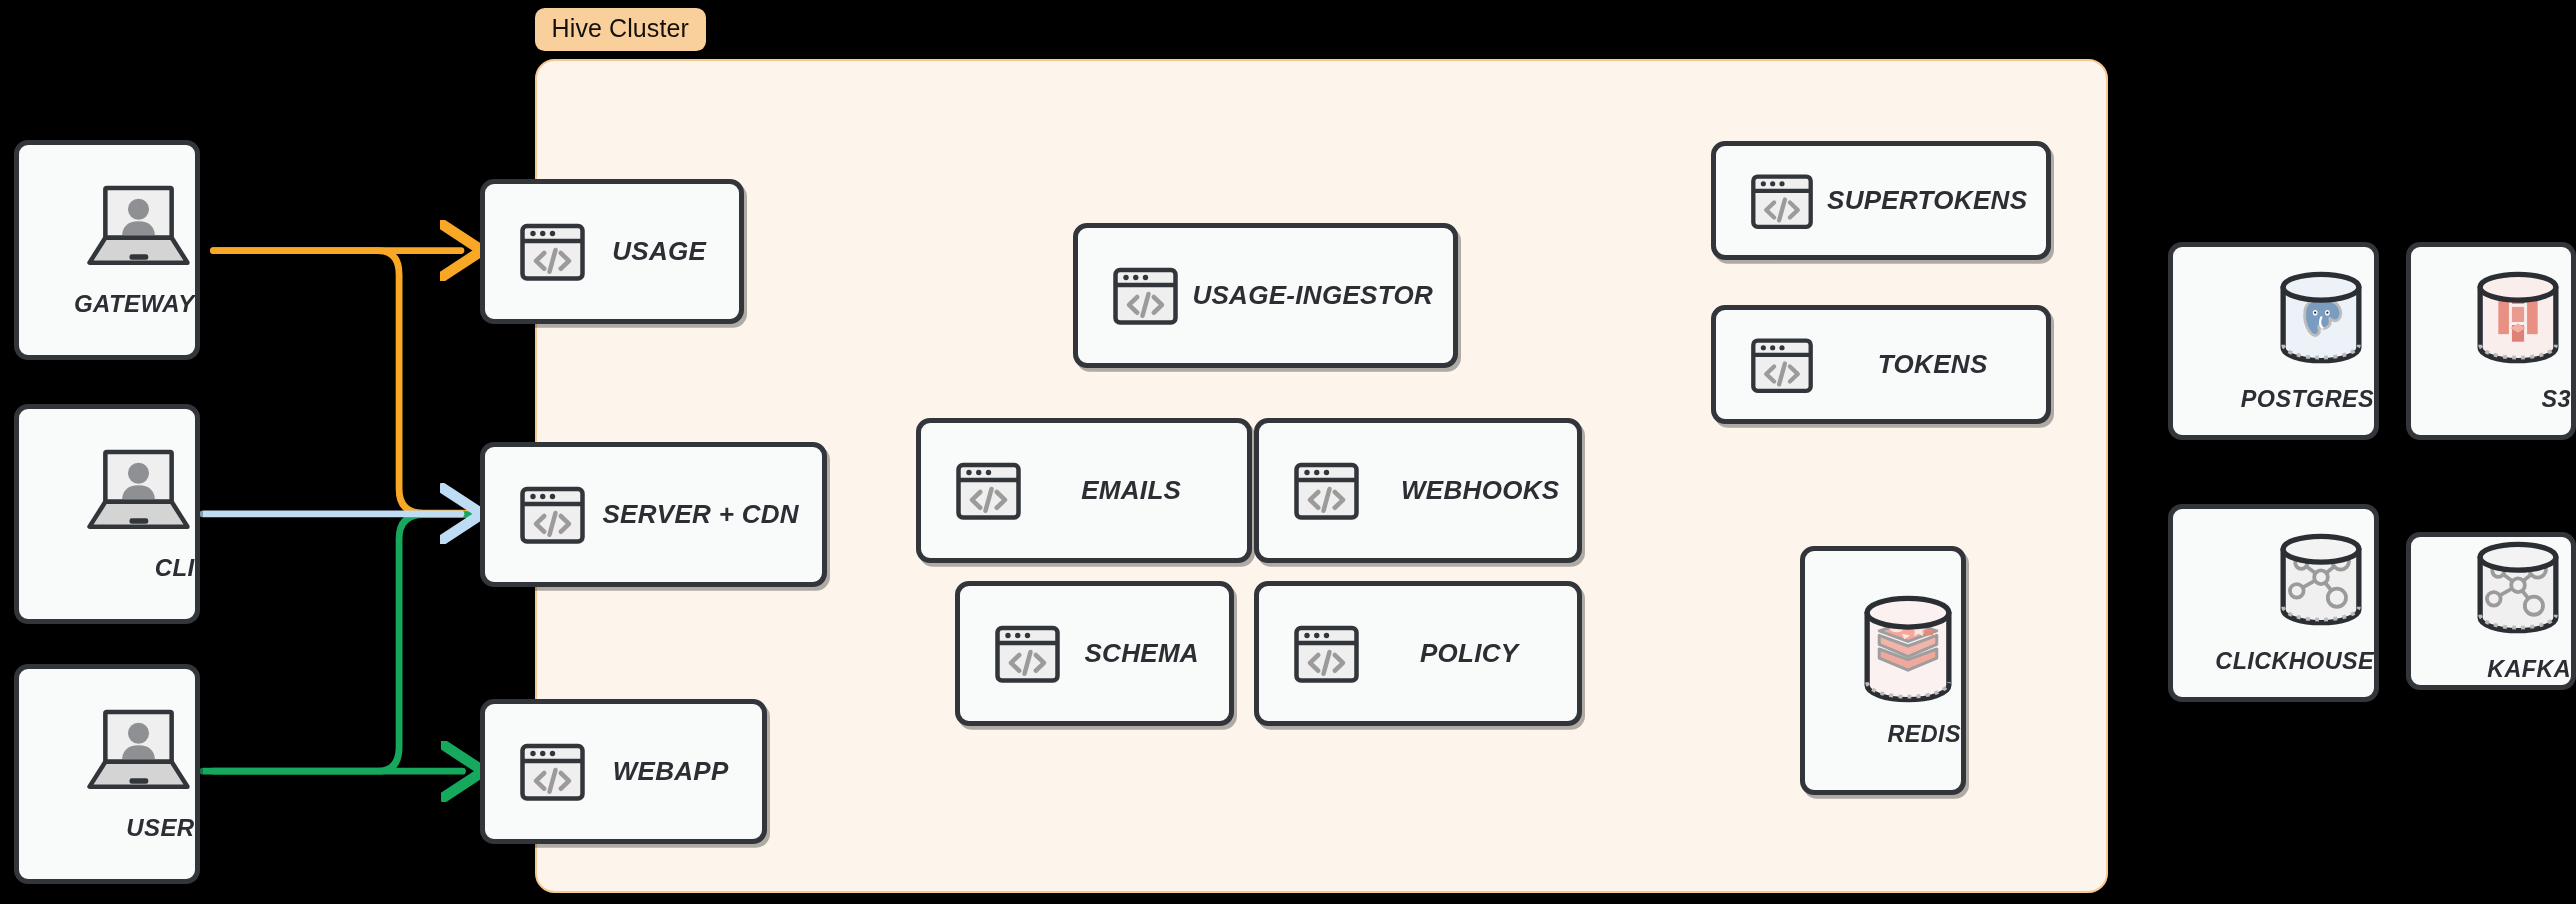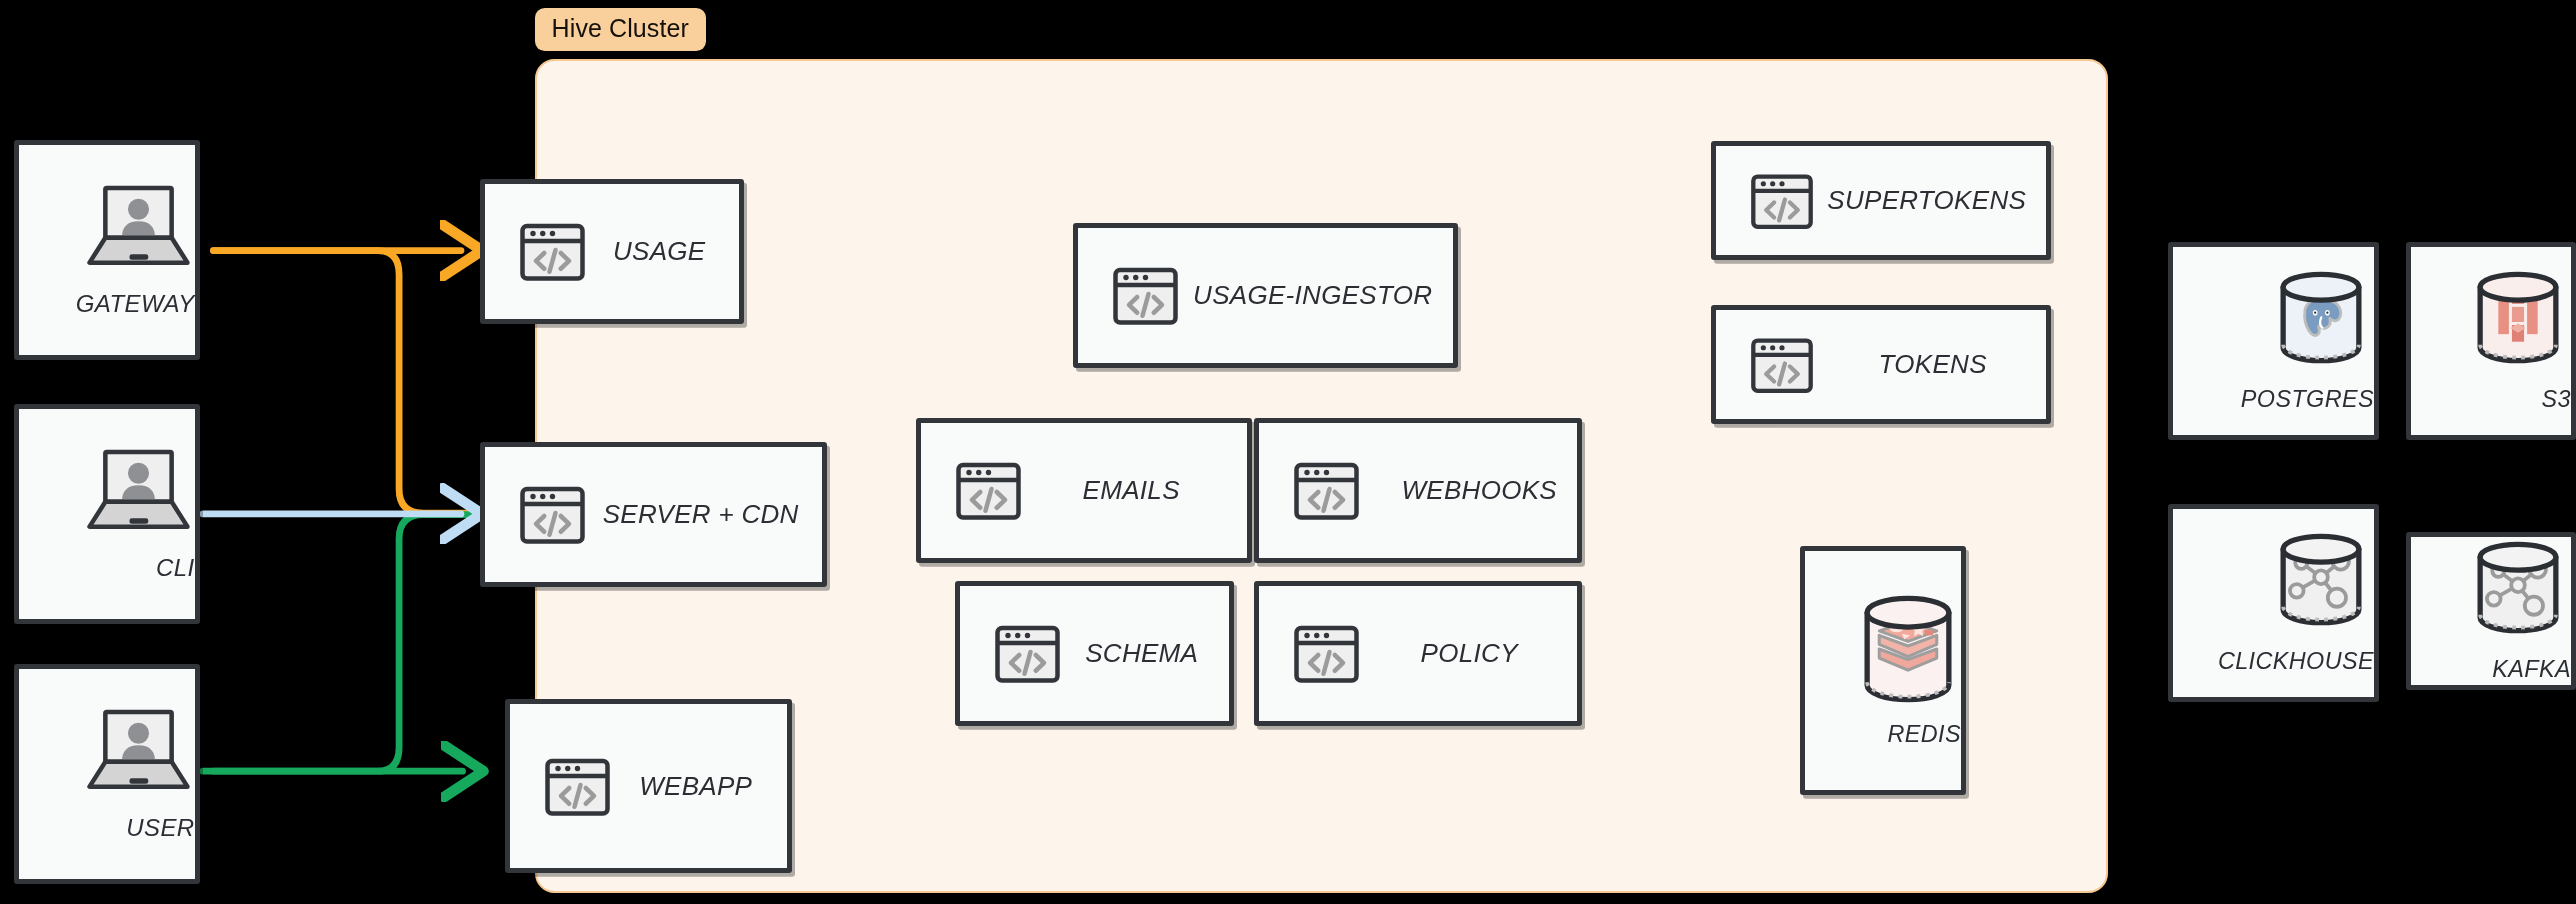--- a/index.html
+++ b/index.html
@@ -26,23 +26,24 @@
     border-radius:9.8px;
     white-space:nowrap;
     line-height:1;
   }
 
   
   .card{
     position:absolute;
     background:#F9FAFA;
     border:5.3px solid #32363B;
-    border-radius:3px;
+    border-radius:14px;
     box-sizing:border-box;
     box-shadow:3px 3.8px 0 rgba(0,0,0,.30);
+    font-weight:bold;
   }
 
   
   .svc{display:flex;align-items:center;}
   .svc .glyph{flex:0 0 auto;margin-left:33px;}
   .svc .lbl{
     flex:1 1 auto;text-align:center;
     font-style:italic;font-size:26px;color:#2b2f34;
     letter-spacing:0.3px;padding:0 19.6px 0 12px;white-space:nowrap;
   }
@@ -161,21 +162,21 @@
           <circle cx="33" cy="22" r="3.6" fill="#32363B"></circle>
           <circle cx="46" cy="22" r="3.6" fill="#32363B"></circle>
         <path d="M35 48 L24 58.5 L35 69" fill="none" stroke="#9B9B9B" stroke-width="6" stroke-linecap="round" stroke-linejoin="round"></path>
         <path d="M57 48 L68 58.5 L57 69" fill="none" stroke="#9B9B9B" stroke-width="6" stroke-linecap="round" stroke-linejoin="round"></path>
         <path d="M50 44 L42 73" stroke="#9B9B9B" stroke-width="6" stroke-linecap="round"></path>
       </svg>
     </span>
     <span class="lbl">SERVER + CDN</span>
   </div>
 
-  <div class="card svc" style="left:480px;top:699px;width:287px;height:174px;margin-left:25px;">
+  <div class="card svc" style="left:480px;top:699px;width:287px;height:145px;">
     <span class="glyph">
       <svg width="69" height="69" viewBox="0 0 92 92">
         <rect x="6" y="12" width="80" height="70" rx="6" fill="#EFEFEF" stroke="#32363B" stroke-width="6"></rect>
         <path d="M6 32 H86" stroke="#32363B" stroke-width="6"></path>
         <circle cx="20" cy="22" r="3.6" fill="#32363B"></circle>
           <circle cx="33" cy="22" r="3.6" fill="#32363B"></circle>
           <circle cx="46" cy="22" r="3.6" fill="#32363B"></circle>
         <path d="M35 48 L24 58.5 L35 69" fill="none" stroke="#9B9B9B" stroke-width="6" stroke-linecap="round" stroke-linejoin="round"></path>
         <path d="M57 48 L68 58.5 L57 69" fill="none" stroke="#9B9B9B" stroke-width="6" stroke-linecap="round" stroke-linejoin="round"></path>
         <path d="M50 44 L42 73" stroke="#9B9B9B" stroke-width="6" stroke-linecap="round"></path>

